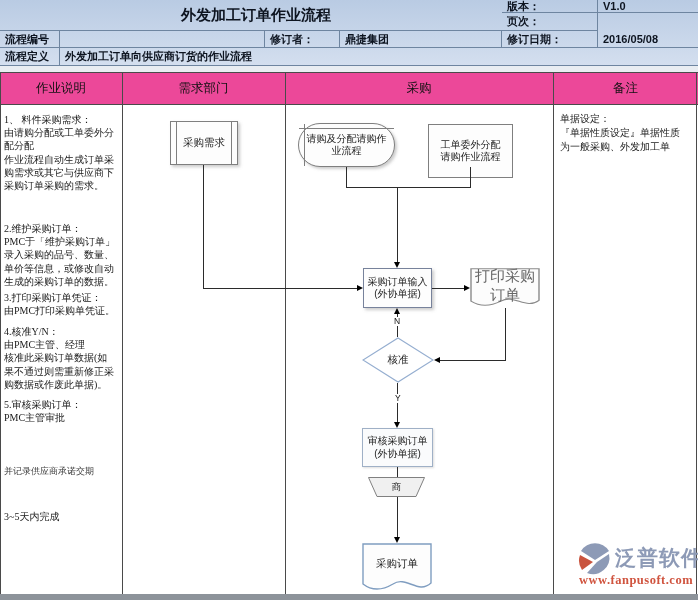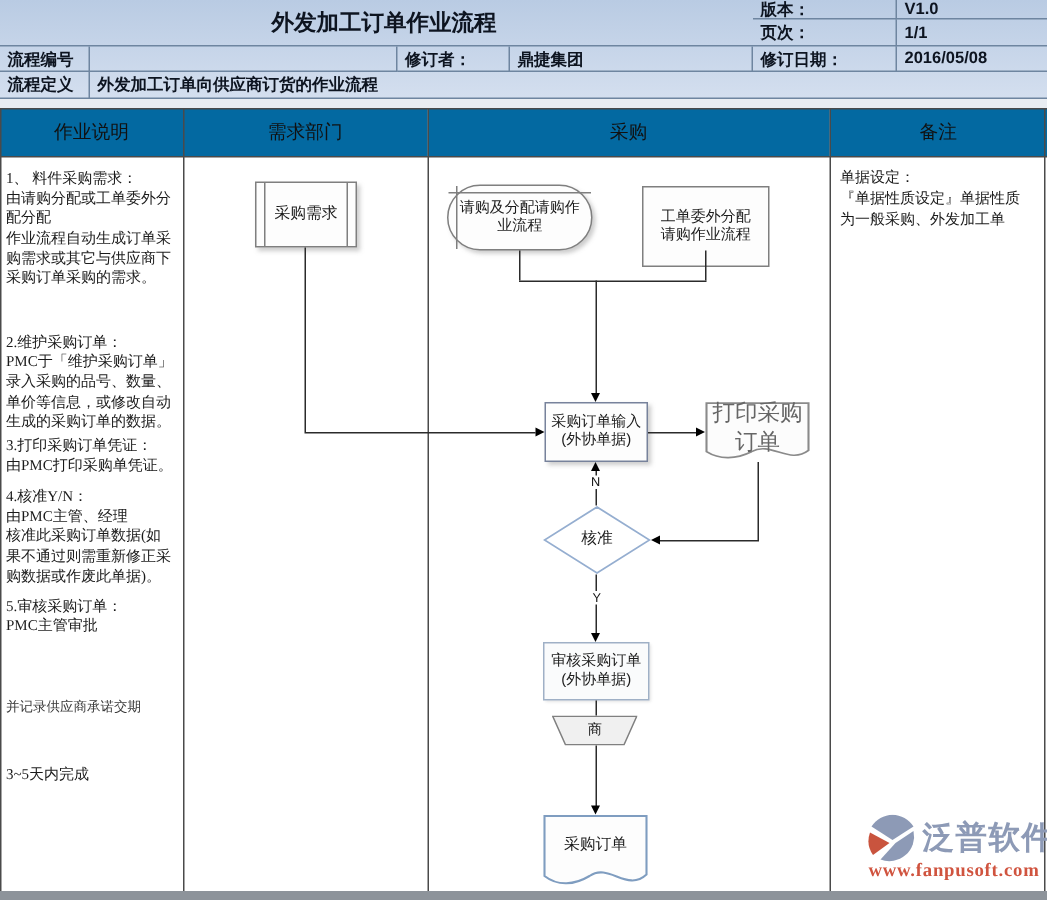--- a/index.html
+++ b/index.html
@@ -9,21 +9,21 @@
   
   #hdr{position:absolute;left:0;top:0;width:698px;height:66px;
        background:linear-gradient(#b9cbe3,#d4dfef);}
   .hc{position:absolute;box-sizing:border-box;display:flex;align-items:center;
       font-weight:700;font-size:11px;color:#0d1420;border:0 solid #6e85a0;padding-left:5px;}
   .hc.center{justify-content:center;padding-left:10px;}
   .br{border-right-width:1px;} .bb{border-bottom-width:1px;}
   #hdr-gap{position:absolute;left:0;top:66px;width:698px;height:6px;background:#e9edf2;}
   
   .lane-h{position:absolute;top:72px;height:32px;display:flex;align-items:center;
-          justify-content:center;font-size:12.5px;color:#111;background:#0369a1;box-sizing:border-box;}
+          justify-content:center;font-size:12.5px;color:#111;background:#ec4899;box-sizing:border-box;}
   .lane-line{position:absolute;background:#4a4a4a;}
   
   .vline,.hline{position:absolute;background:#2b2b2b;}
   .vline{width:1px;} .hline{height:1px;}
   .proc{position:absolute;box-sizing:border-box;background:#fdfdfd;border:1px solid #7f7f7f;
         display:flex;align-items:center;justify-content:center;text-align:center;
         font-size:10.5px;line-height:1.25;color:#1c1c1c;white-space:pre-line;
         box-shadow:2px 2px 3px rgba(110,110,110,.35);}
   .bar{position:absolute;top:0;bottom:0;width:1px;background:#7f7f7f;}
   .topline{position:absolute;left:0;right:0;top:4px;height:1px;background:#7f7f7f;}
@@ -50,21 +50,20 @@
 </head>
 <body>
 
 <div id="screen">
 
   <div id="hdr">
     <div class="hc center bb" style="left:0;top:0;width:502px;height:31px;font-size:15px;">外发加工订单作业流程</div>
     <div class="hc br bb" style="left:502px;top:0;width:96px;height:13px;">版本：</div>
     <div class="hc bb" style="left:598px;top:0;width:100px;height:13px;">V1.0</div>
     <div class="hc br bb" style="left:502px;top:13px;width:96px;height:18px;">页次：</div>
-    <div class="hc bb" style="left:598px;top:13px;width:100px;height:18px;">1/1</div>
     <div class="hc br bb" style="left:0;top:31px;width:60px;height:17px;">流程编号</div>
     <div class="hc br bb" style="left:60px;top:31px;width:205px;height:17px;"></div>
     <div class="hc br bb" style="left:265px;top:31px;width:75px;height:17px;">修订者：</div>
     <div class="hc br bb" style="left:340px;top:31px;width:162px;height:17px;">鼎捷集团</div>
     <div class="hc br bb" style="left:502px;top:31px;width:96px;height:17px;">修订日期：</div>
     <div class="hc bb" style="left:598px;top:31px;width:100px;height:17px;">2016/05/08</div>
     <div class="hc br bb" style="left:0;top:48px;width:60px;height:18px;">流程定义</div>
     <div class="hc bb" style="left:60px;top:48px;width:638px;height:18px;">外发加工订单向供应商订货的作业流程</div>
   </div>
   <div id="hdr-gap"></div>

